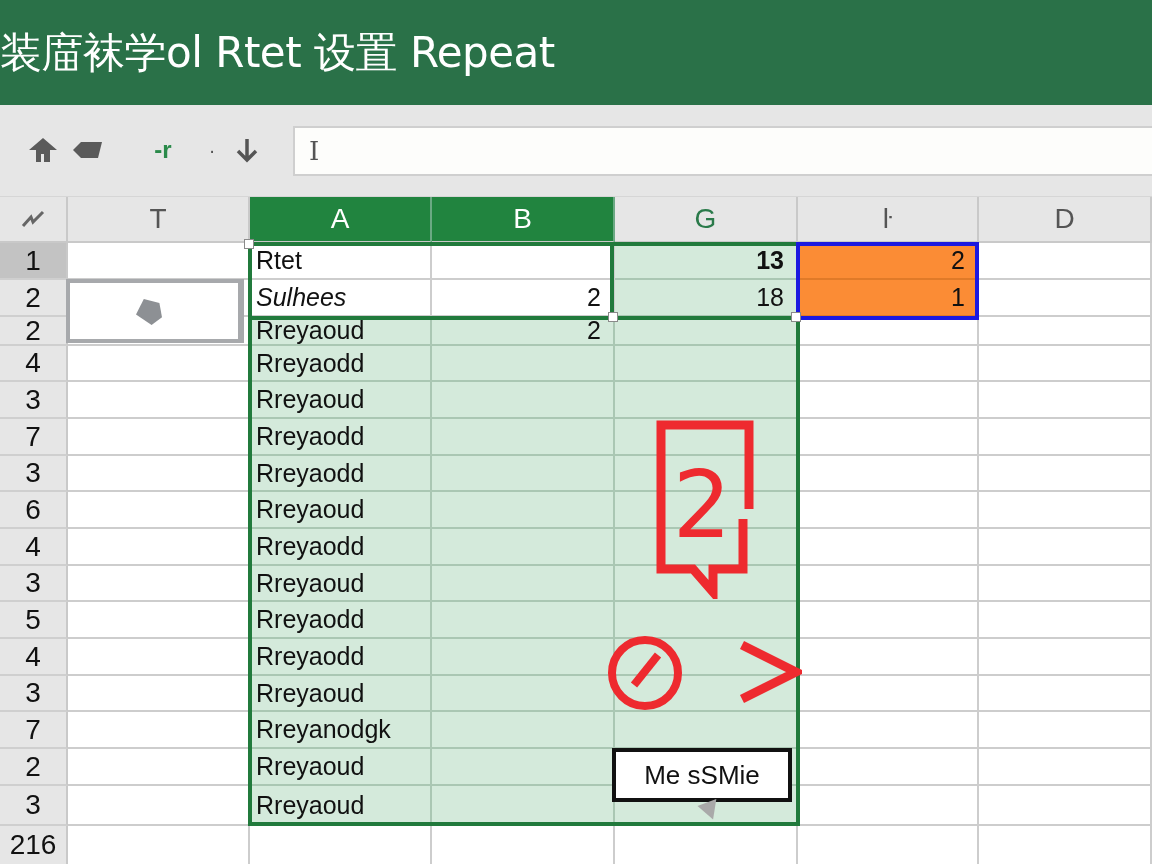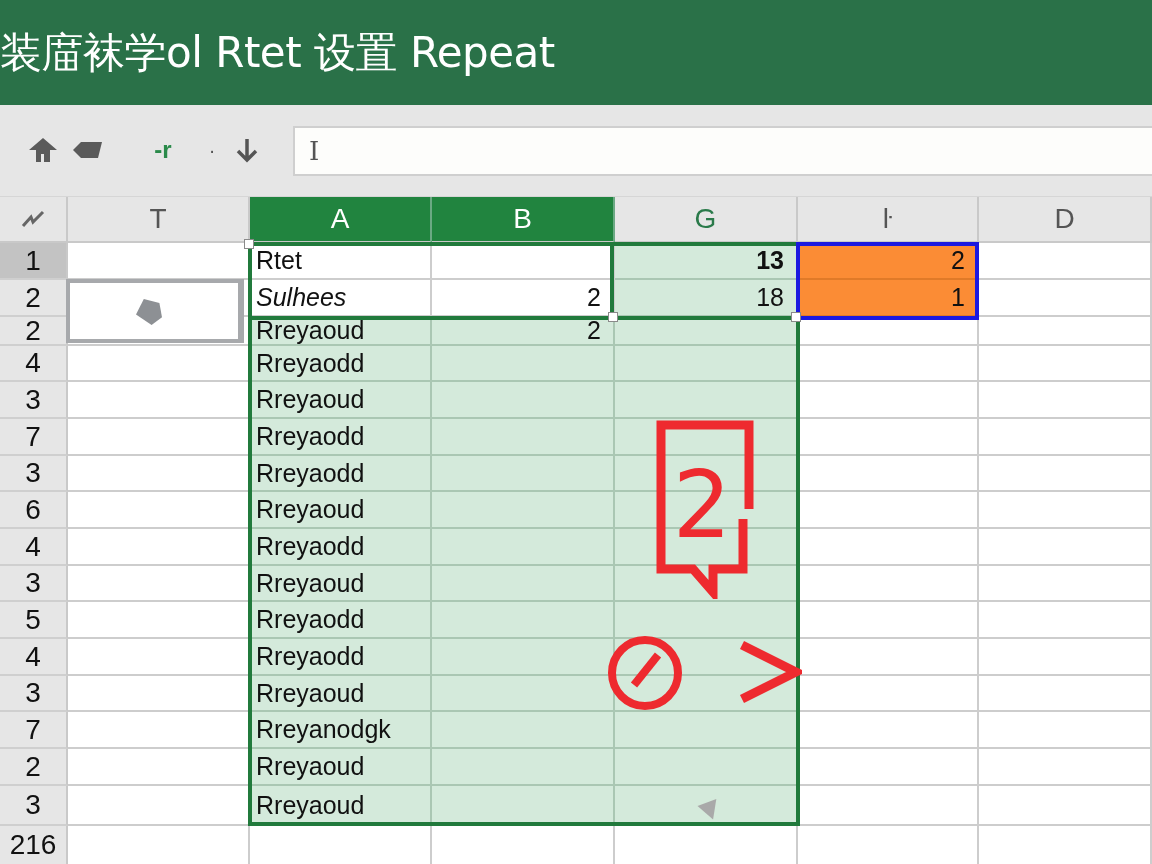--- a/index.html
+++ b/index.html
@@ -223,14 +223,15 @@
         <path d="M31 52 L55 22" stroke="#ee2a2f" stroke-width="8"></path>
       </svg>
   </div>
 
   <div style="position:absolute;left:738px;top:440px;width:64px;height:70px;">
     <svg width="64" height="70" viewBox="0 0 64 70">
         <path d="M4 8 L58 35 L4 62" stroke="#ee2a2f" stroke-width="9" fill="none"></path>
       </svg>
   </div>
 
+  <div class="callout">Me sSMie</div>
   <div class="callout-tail"></div>
 </div>
 
 </body></html>

